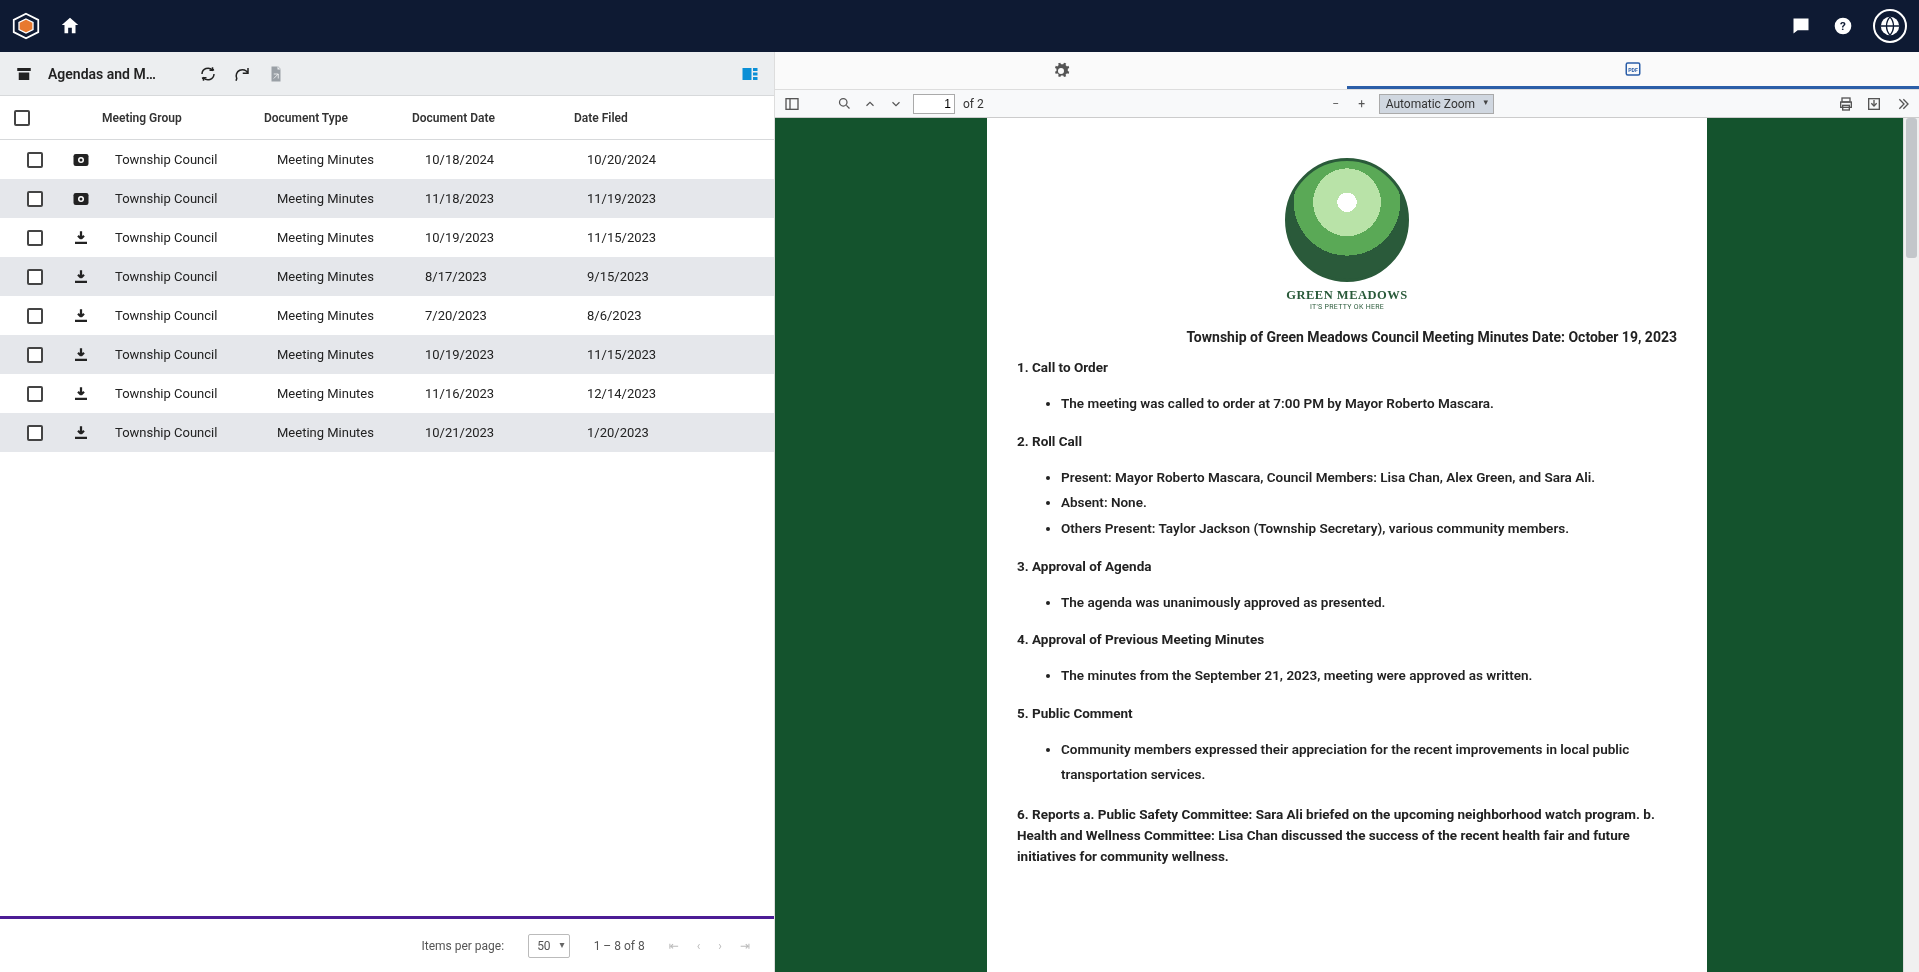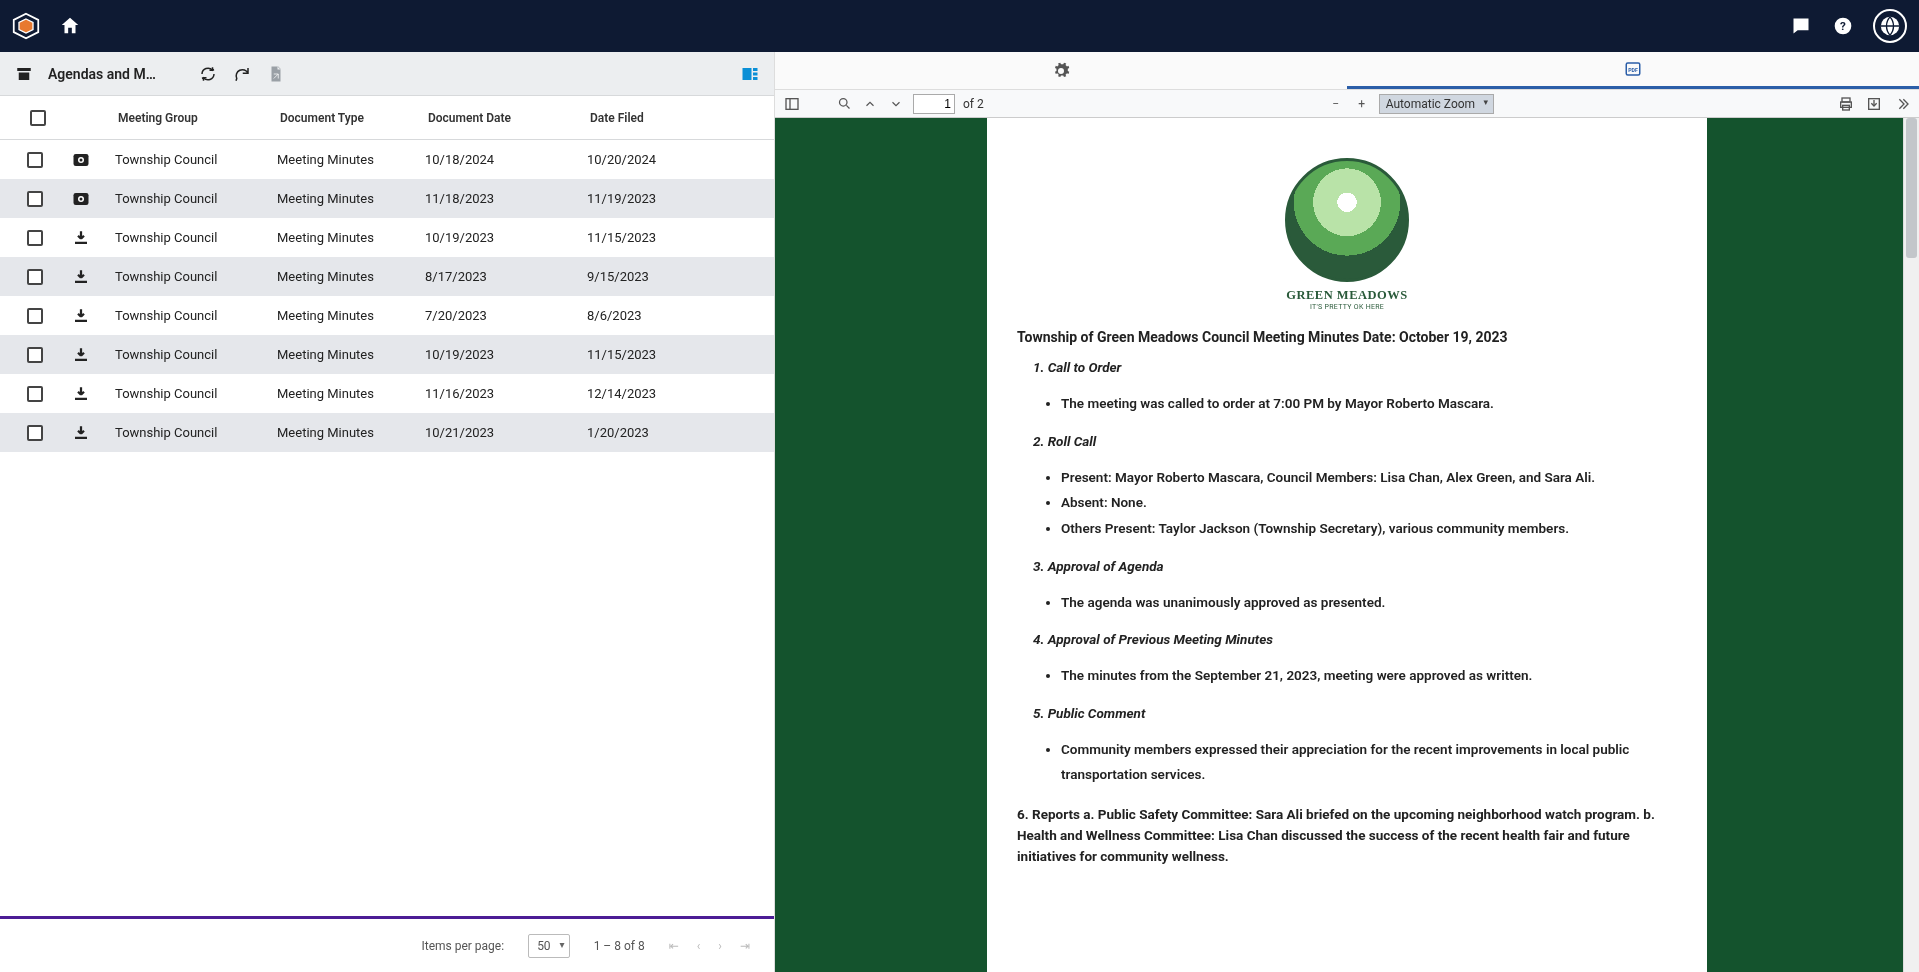--- a/index.html
+++ b/index.html
@@ -20,21 +20,21 @@
 
 
 .left-toolbar { height: 44px; background: #eceef0; border-bottom: 1px solid #d7d9db; display: flex; align-items: center; padding: 0 14px; gap: 14px; }
 .left-toolbar .title { font-size: 14px; font-weight: 600; color: #222; max-width: 110px; white-space: nowrap; overflow: hidden; text-overflow: ellipsis; }
 .tb-icon { width: 20px; height: 20px; display:flex; align-items:center; justify-content:center; color:#222; cursor:pointer; }
 .tb-spacer { flex:1; }
 .view-toggle { color:#0a8fd6; }
 
 
 .tbl { flex:1; display:flex; flex-direction:column; }
-.thead { height: 44px; display:flex; align-items:center; border-bottom:1px solid #d7d9db; padding: 0 30px; font-size:12px; font-weight:600; color:#333; }
+.thead { height: 44px; display:flex; align-items:center; border-bottom:1px solid #d7d9db; padding: 0 14px; font-size:12px; font-weight:600; color:#333; }
 .col-check { width: 44px; display:flex; align-items:center; }
 .col-icon { width: 44px; }
 .col-group { width: 162px; }
 .col-type { width: 148px; }
 .col-date { width: 162px; }
 .col-filed { flex:1; }
 .trow { height: 39px; display:flex; align-items:center; padding:0 27px; font-size:13px; color:#222; }
 .trow.alt { background:#e5e7eb; }
 .checkbox { width:16px; height:16px; border:2px solid #444; border-radius:2px; background:#fff; }
 .row-icon { width:20px; height:20px; display:flex; align-items:center; justify-content:center; }
@@ -62,22 +62,22 @@
 
 
 .pdf-body { flex:1; background:#14532d; position:relative; overflow:auto; }
 .pdf-page { width: 720px; margin: 0 auto; background:#fff; min-height:900px; padding: 40px 30px 20px 30px; }
 .pdf-logo { text-align:center; margin-bottom:18px; }
 .logo-circle { width:124px; height:124px; border-radius:50%; border:3px solid #2a5a3a; margin:0 auto 6px auto; background:
   radial-gradient(circle at 50% 35%, #fff 0 10%, #b9e3a8 10% 35%, #5aa956 35% 55%, #2a5a3a 55% 100%);
 }
 .logo-title { font-family: Georgia, serif; font-size:12.5px; font-weight:700; letter-spacing:0.5px; color:#2a5a3a; }
 .logo-sub { font-size:7px; color:#2a5a3a; letter-spacing:0.3px; }
-.doc-h { font-weight:700; font-size:14px; margin:14px 0 10px 0; }
-.doc-sec { font-weight:700; font-size:13.5px; margin:14px 0 8px 16px;font-style:italic; }
+.doc-h { font-weight:700; font-size:14px; margin:14px 0 10px 0;text-align:right; }
+.doc-sec { font-weight:700; font-size:13.5px; margin:14px 0 8px 0; }
 .doc-ul { list-style:disc; padding-left:44px; margin:16px 0; }
 .doc-ul li { font-weight:600; font-size:13.5px; line-height:1.9; }
 .doc-p { font-weight:700; font-size:13.5px; line-height:1.55; margin-top:10px; }
 
 .vscroll { position:absolute; right:0; top:0; width:16px; bottom:0; background:#f0f0f0; border-left:1px solid #ddd; }
 .vscroll-thumb { position:absolute; left:2px; right:2px; top:0; height:140px; background:#c3c6ca; border-radius:3px; }
 
 svg { display:block; }
 </style>
 </head>

